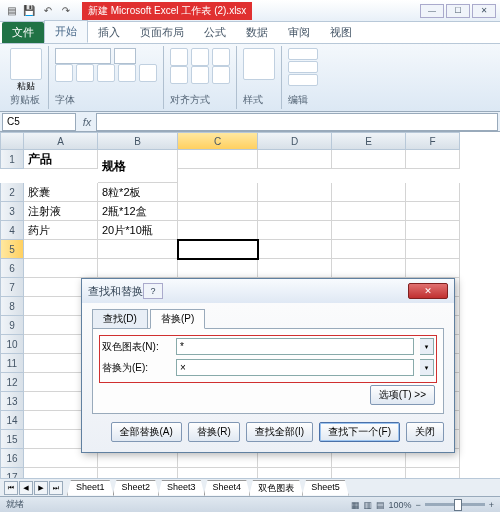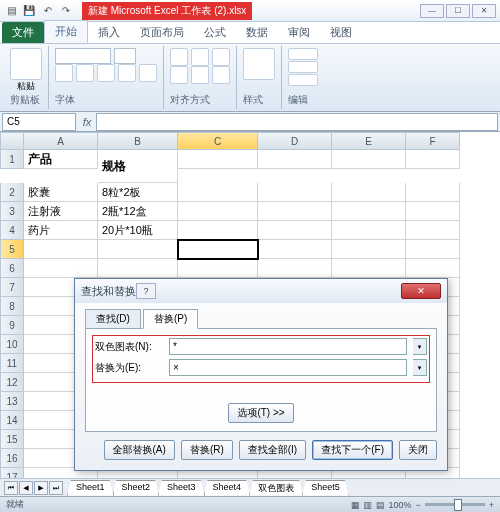--- a/index.html
+++ b/index.html
@@ -39,38 +39,38 @@
 .cell.active{outline:2px solid #000;outline-offset:-1px;position:relative;z-index:2}
 .sheet-tabs{position:absolute;bottom:16px;left:0;right:0;height:18px;background:#e8eef4;display:flex;align-items:center;border-top:1px solid #b8c8d8;padding-left:4px}
 .stab-nav{display:flex;gap:1px;margin-right:4px}
 .stab-nav span{width:14px;height:14px;border:1px solid #9ab;background:#f0f4f8;display:flex;align-items:center;justify-content:center;font-size:7px}
 .stab{padding:1px 8px;background:#fff;border:1px solid #999;border-bottom:none;font-size:9px;margin-right:-1px;clip-path:polygon(4px 0,calc(100% - 4px) 0,100% 100%,0 100%)}
 .statusbar{position:absolute;bottom:0;left:0;right:0;height:16px;background:linear-gradient(#e0e8f0,#cdd8e4);display:flex;align-items:center;padding:0 6px;font-size:9px;color:#456;border-top:1px solid #9ab}
 .statusbar .zoom{margin-left:auto;display:flex;align-items:center;gap:4px}
 .zslider{width:60px;height:3px;background:#9ab;position:relative}
 .zslider::after{content:"";position:absolute;width:6px;height:10px;background:#fff;border:1px solid #678;left:48%;top:-4px}
 
-.dlg{position:absolute;left:74px;top:278px;width:374px;background:linear-gradient(#fdfdfd,#ecf0f6);border:1px solid #6080a0;box-shadow:2px 2px 8px rgba(0,0,0,.3)}
+.dlg{position:absolute;left:81px;top:278px;width:374px;background:linear-gradient(#fdfdfd,#ecf0f6);border:1px solid #6080a0;box-shadow:2px 2px 8px rgba(0,0,0,.3)}
 .dlg-title{height:24px;background:linear-gradient(#f8fbfe,#dfe8f4);display:flex;align-items:center;padding:0 6px;font-size:11px;color:#345}
 .dlg-title .dclose{margin-left:auto;width:40px;height:16px;background:linear-gradient(#e07070,#c03030);border:1px solid #802020;border-radius:2px;color:#fff;display:flex;align-items:center;justify-content:center;font-size:9px}
 .dlg-title .dhelp{width:20px;height:16px;border:1px solid #aac;background:#f0f4fa;margin-right:3px;display:flex;align-items:center;justify-content:center;font-size:9px}
 .dlg-body{padding:6px 10px 10px}
 .dlg-tabs{display:flex;margin-bottom:-1px}
 .dlg-tab{padding:2px 10px;font-size:10px;border:1px solid #9ab;background:#e8eef6;margin-right:2px}
 .dlg-tab.active{background:#fdfdfd;border-bottom:1px solid #fdfdfd;position:relative;z-index:1}
 .dlg-panel{border:1px solid #9ab;background:#fdfdfd;padding:8px}
 .dlg-row{display:flex;align-items:center;margin-bottom:4px;gap:6px}
 .dlg-row label{font-size:10px;width:68px}
 .dlg-row input{flex:1;height:17px;border:1px solid #8aa;font-size:10px;padding:0 3px}
 .dlg-row .dd{width:14px;height:17px;border:1px solid #8aa;border-left:none;background:#e8eef6;display:flex;align-items:center;justify-content:center;font-size:7px}
 .redbox{border:1.5px solid #d03030;padding:2px;margin:-2px}
 .dlg-btns{display:flex;gap:6px;justify-content:flex-end;margin-top:8px}
 .dlg-btn{padding:2px 8px;font-size:10px;border:1px solid #8097b4;background:linear-gradient(#fefefe,#e0e8f2);border-radius:2px;cursor:pointer}
 .dlg-btn.def{border:1px solid #4a70a8;box-shadow:0 0 0 1px #9cc4f0 inset}
-.opts-row{display:flex;justify-content:center;margin-top:22px}
+.opts-row{display:flex;justify-content:flex-end;margin-top:4px}
 </style>
 </head>
 <body>
 
 <div class="titlebar">
   <div class="qat">
     <span>▤</span>
     <span>💾</span>
     <span>↶</span>
     <span>↷</span>

